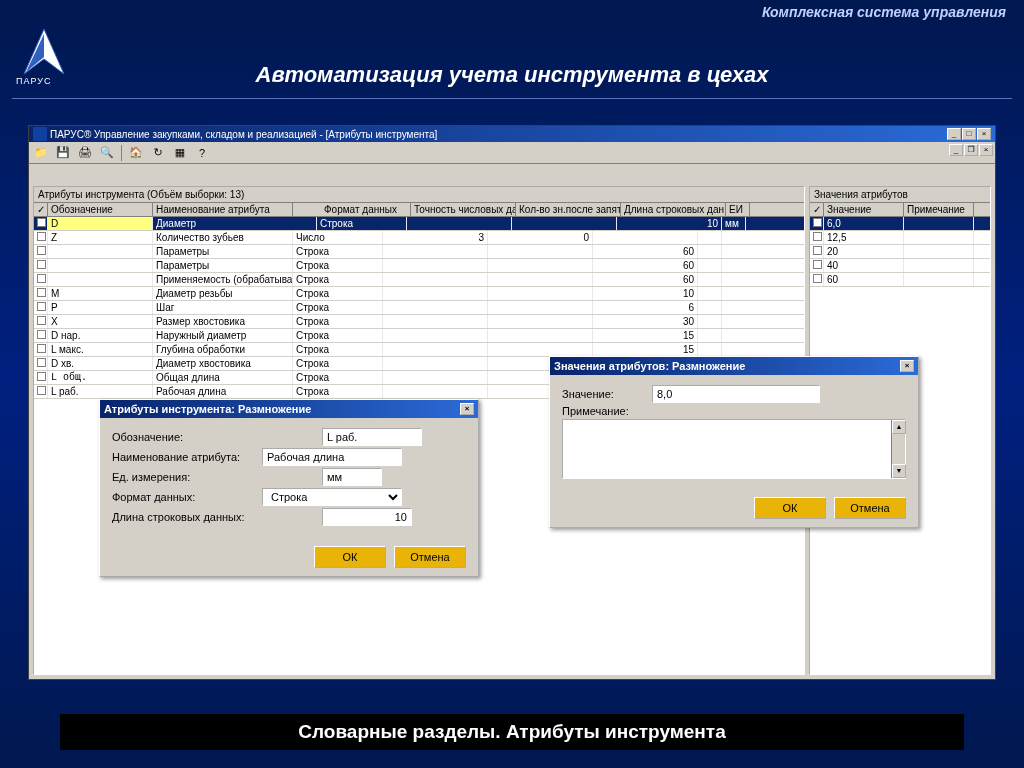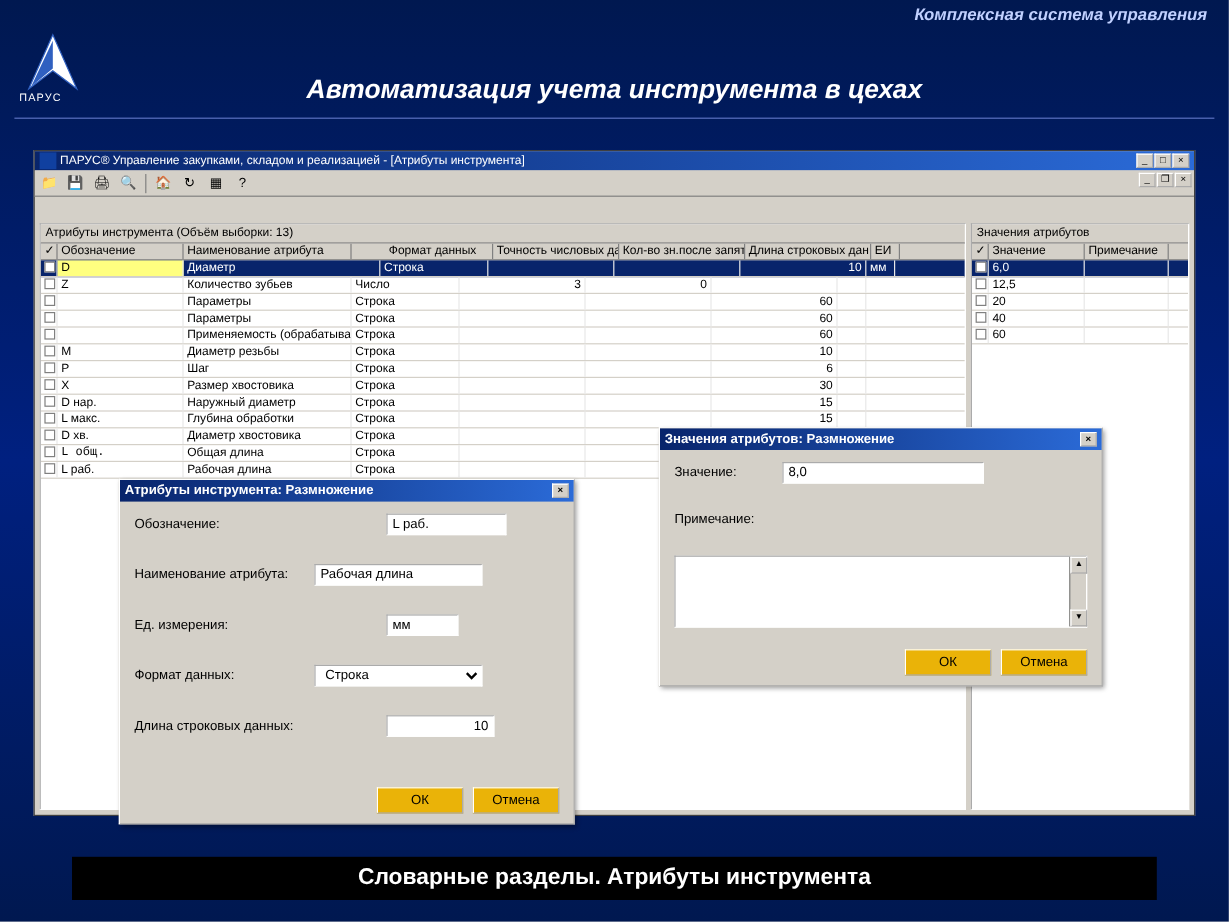--- a/index.html
+++ b/index.html
@@ -182,21 +182,21 @@
 
   .dialog {
     position: absolute;
     background: #d4d0c8;
     border: 1px outset #fff;
     box-shadow: 2px 2px 4px rgba(0,0,0,0.4);
     z-index: 20;
   }
   .dialog .title-bar { height: 18px; font-size: 11px; font-weight: bold; }
   .dlg-body { padding: 10px 12px; font-size: 11px; }
-  .form-row { display: flex; align-items: center; margin-bottom: 24px; }
+  .form-row { display: flex; align-items: center; margin-bottom: 2px; }
   .form-label { width: 150px; }
   .form-input {
     background: #fff;
     border: 1px inset #fff;
     height: 18px;
     padding: 1px 4px;
     font-size: 11px;
   }
   .dlg-buttons {
     display: flex;

